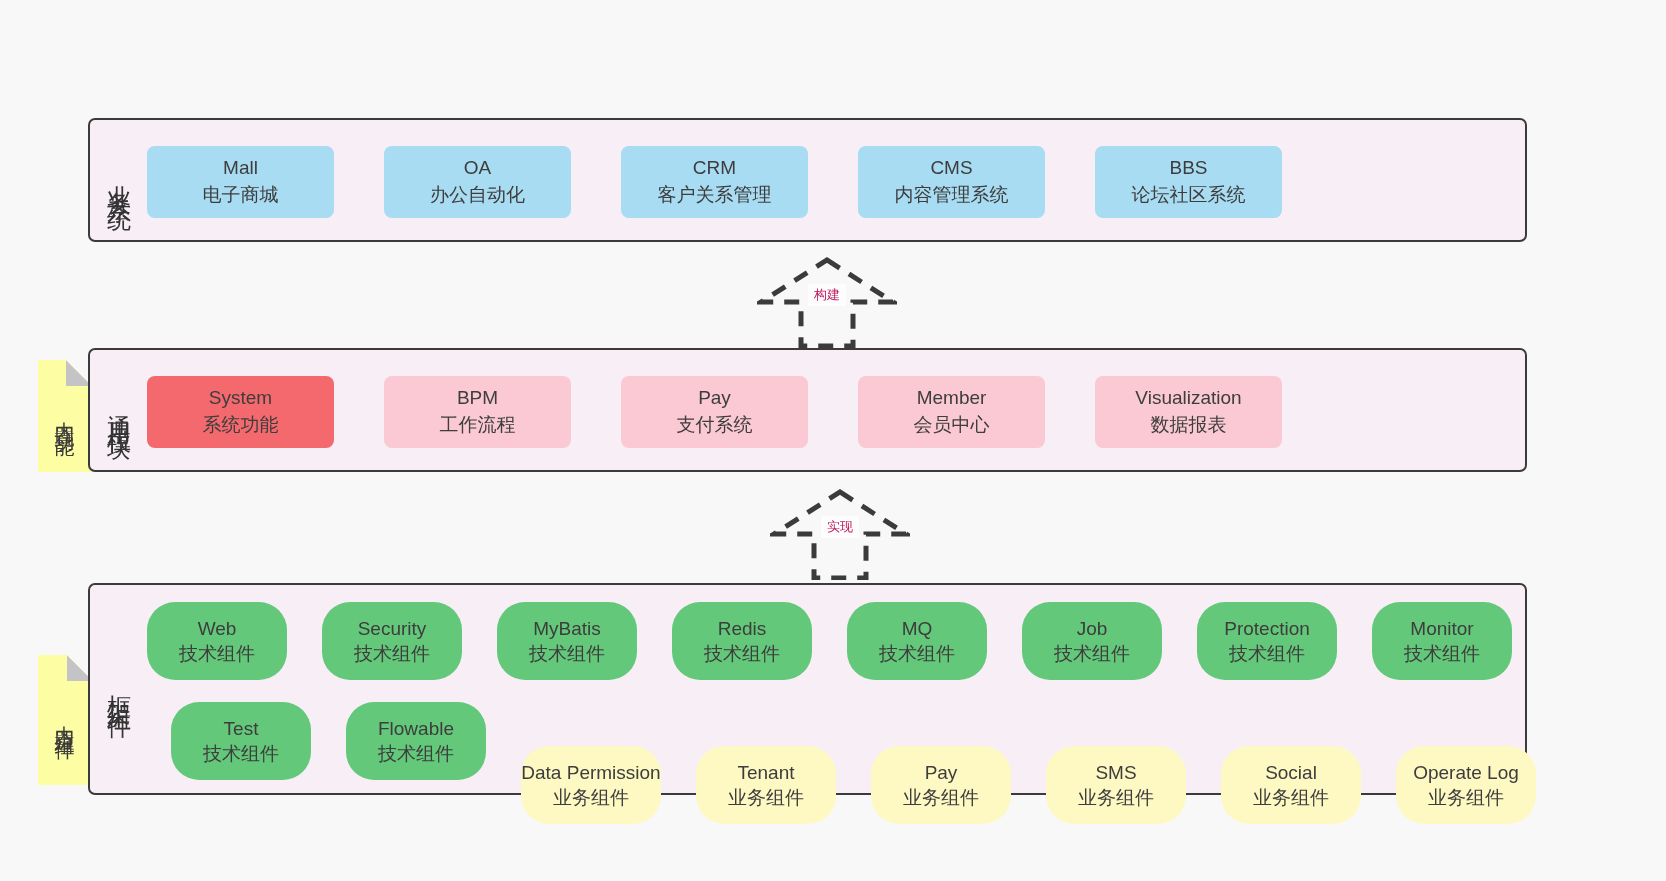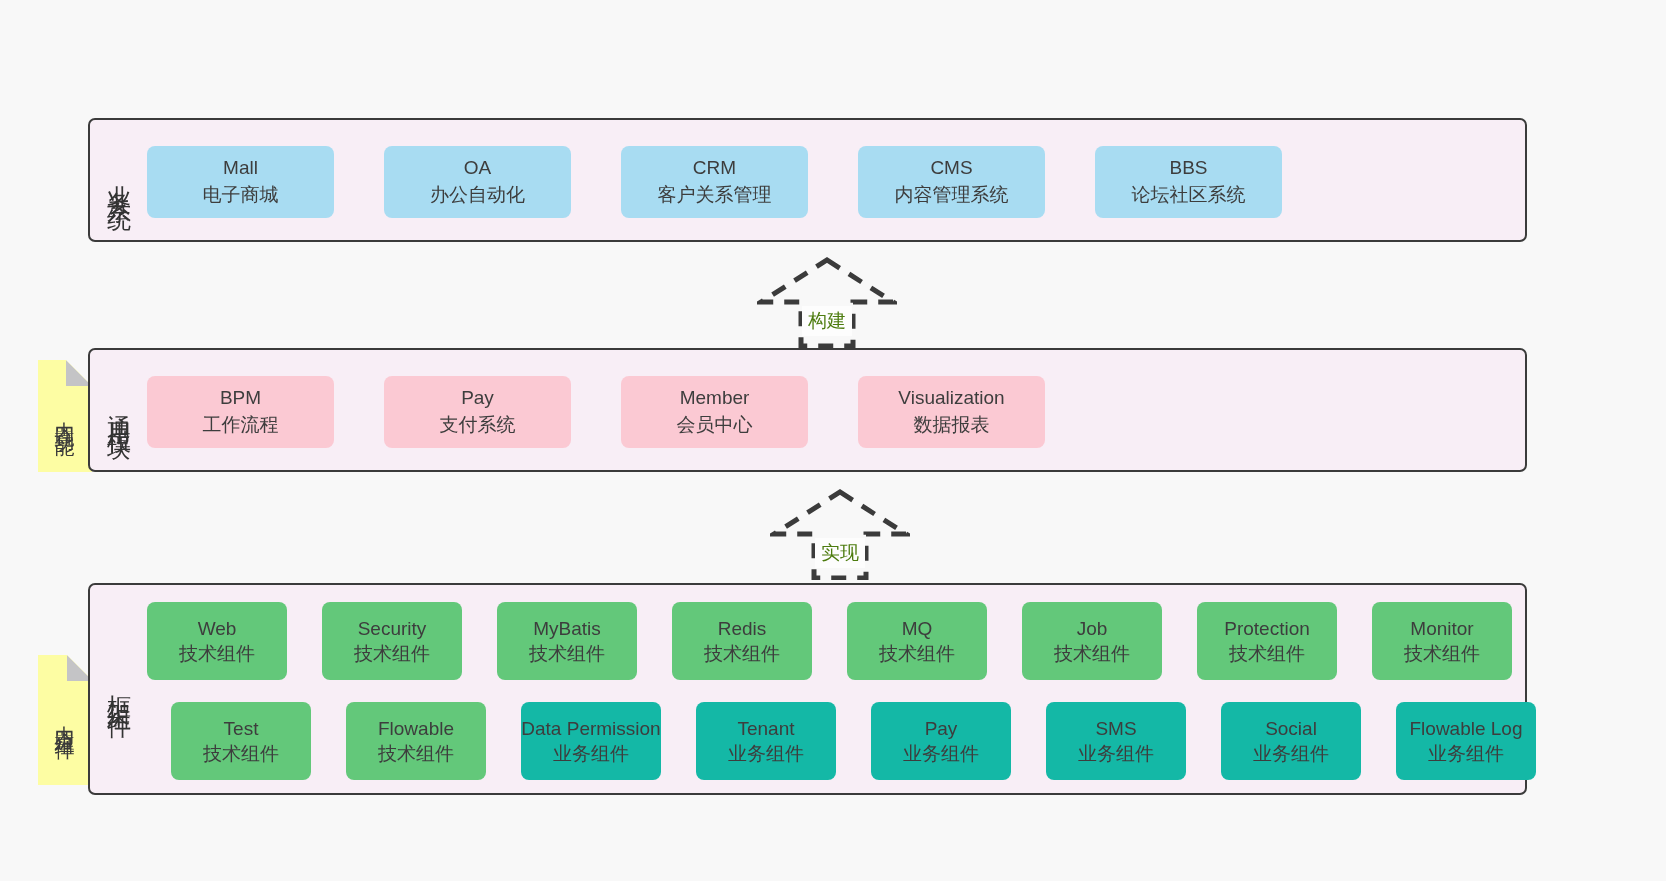--- a/index.html
+++ b/index.html
@@ -20,44 +20,44 @@
     font-size:24px;letter-spacing:7px;color:#333;white-space:nowrap;
   }
   .row{position:absolute;display:flex;}
   .row-wide{left:57px;top:26px;gap:50px;}
   .box{
     border-radius:8px;display:flex;flex-direction:column;
     justify-content:center;align-items:center;text-align:center;
     font-size:19px;line-height:1.42;
   }
   .box-wide{width:187px;height:72px;}
-  .box-narrow{width:140px;height:78px;line-height:1.32;}
+  .box-narrow{width:140px;height:78px;line-height:1.32;border-radius:28px;}
   .blue{background:#a8dcf2;}
   .red{background:#f4696e;}
   .pink{background:#fbc9d3;text-align:center;}
   .green-dark{background:#63c87a;}
-  .green-light{background:#14b8a6;}
+  .green-light{background:#fef9c3;margin-top:44px;}
   .sticky{
     position:absolute;left:38px;z-index:0;background:#fdfda3;
     clip-path:polygon(0 0, calc(100% - 26px) 0, 100% 26px, 100% 100%, 0 100%);
   }
   .sticky .fold{
     position:absolute;top:0;right:0;width:26px;height:26px;
     background:#c4c4c6;clip-path:polygon(0 0,100% 100%,0 100%);
   }
   .sticky .sticky-label{
     position:absolute;left:14px;top:50%;transform:translateY(-50%);
     writing-mode:vertical-lr;text-orientation:upright;
     font-size:20px;letter-spacing:5px;color:#3a3a3a;white-space:nowrap;
   }
   .arrow{position:absolute;width:140px;height:92px;z-index:2;}
   .arrow svg{display:block;}
   .arrow-label{
-    position:absolute;left:50%;top:50px;transform:translateX(-50%);
-    background:#fdfdfd;padding:2px 6px;font-size:19px;color:#4d7c0f;
+    position:absolute;left:50%;top:28px;transform:translateX(-50%);
+    background:#fdfdfd;padding:2px 6px;font-size:13px;color:#be185d;
     white-space:nowrap;
   }
 </style>
 </head>
 <body>
 
 <div class="sticky" style="top:360px;width:54px;height:112px;">
   <div class="fold"></div>
   <div class="sticky-label">内置功能</div>
 </div>
@@ -95,20 +95,24 @@
 <div class="arrow" style="left:757px;top:256px;">
   <svg width="140" height="92" viewBox="0 0 140 92">
     <path d="M70 4 L136 46 L96 46 L96 90 L44 90 L44 46 L4 46 Z" fill="none" stroke="#3b3b3b" stroke-width="5" stroke-dasharray="15 11"></path>
   </svg>
   <div class="arrow-label">构建</div>
 </div>
 
 <div class="band" style="top:348px;height:124px;">
   <div class="band-label">通用模块</div>
   <div class="row row-wide">
+    <div class="box box-wide red">
+      <span>System</span>
+      <span>系统功能</span>
+    </div>
     <div class="box box-wide pink">
       <span>BPM</span>
       <span>工作流程</span>
     </div>
     <div class="box box-wide pink">
       <span>Pay</span>
       <span>支付系统</span>
     </div>
     <div class="box box-wide pink">
       <span>Member</span>
@@ -187,17 +191,17 @@
     </div>
     <div class="box box-narrow green-light">
       <span>SMS</span>
       <span>业务组件</span>
     </div>
     <div class="box box-narrow green-light">
       <span>Social</span>
       <span>业务组件</span>
     </div>
     <div class="box box-narrow green-light">
-      <span>Flowable Log</span>
+      <span>Operate Log</span>
       <span>业务组件</span>
     </div>
   </div>
 </div>
 
 </body></html>

